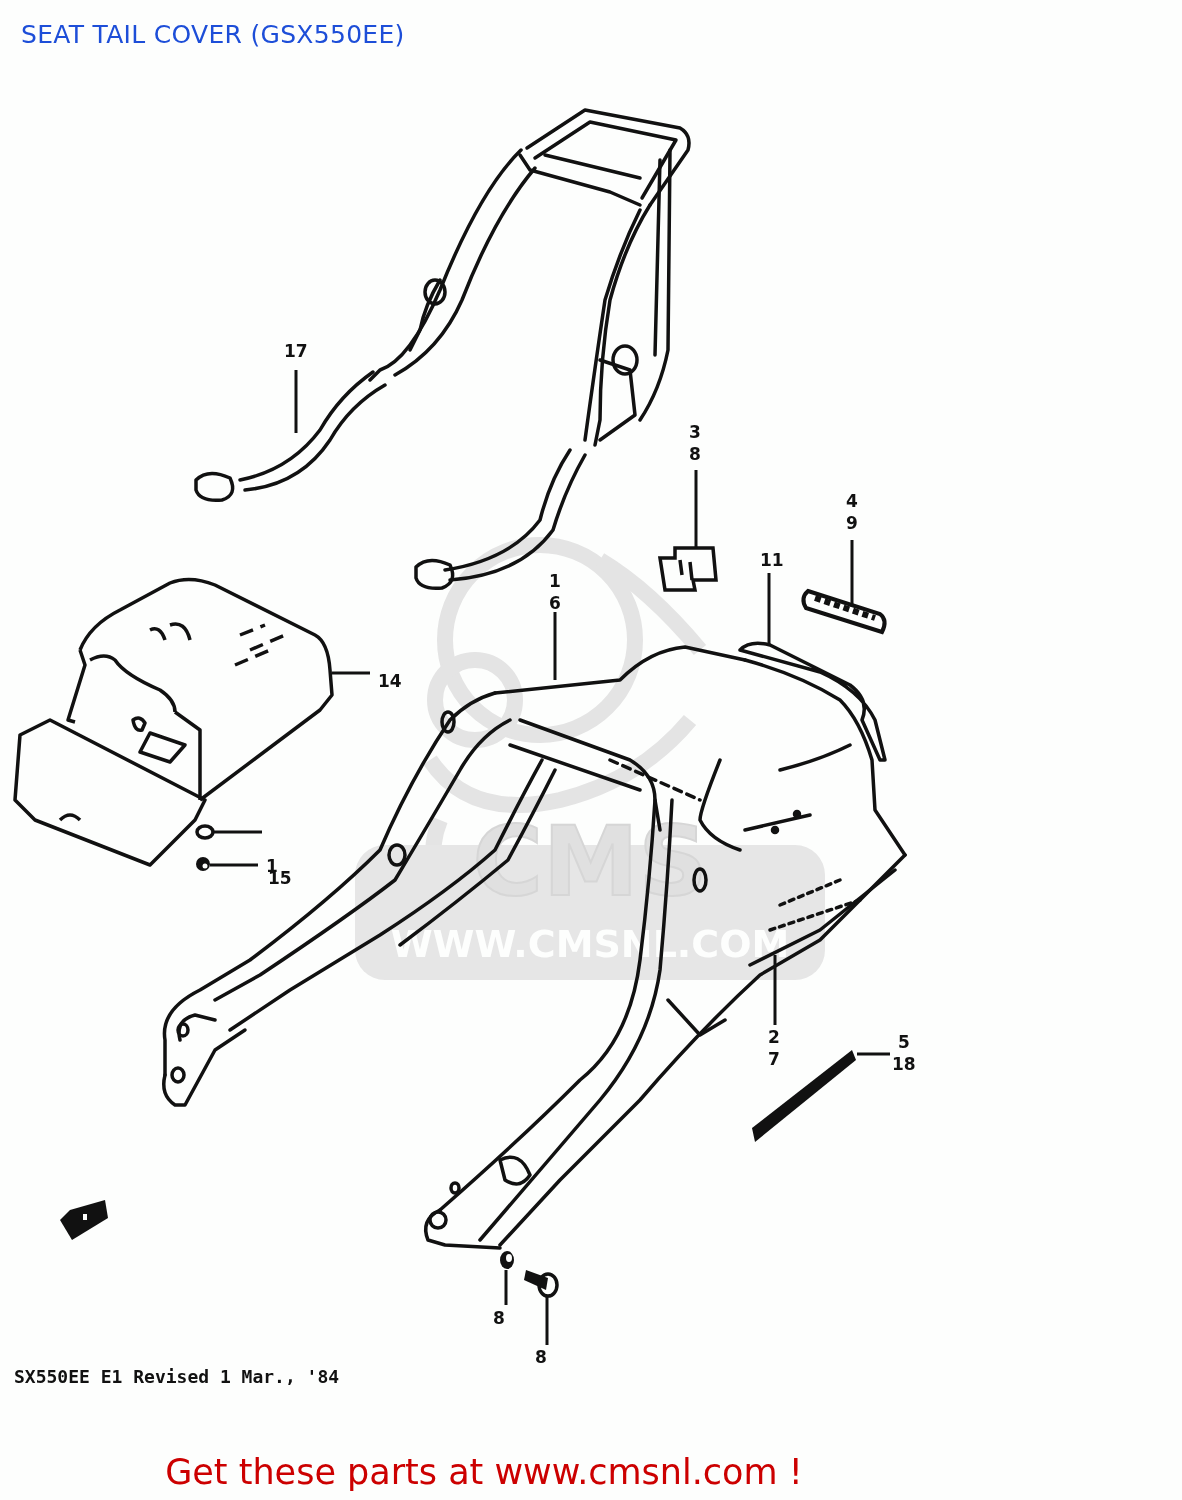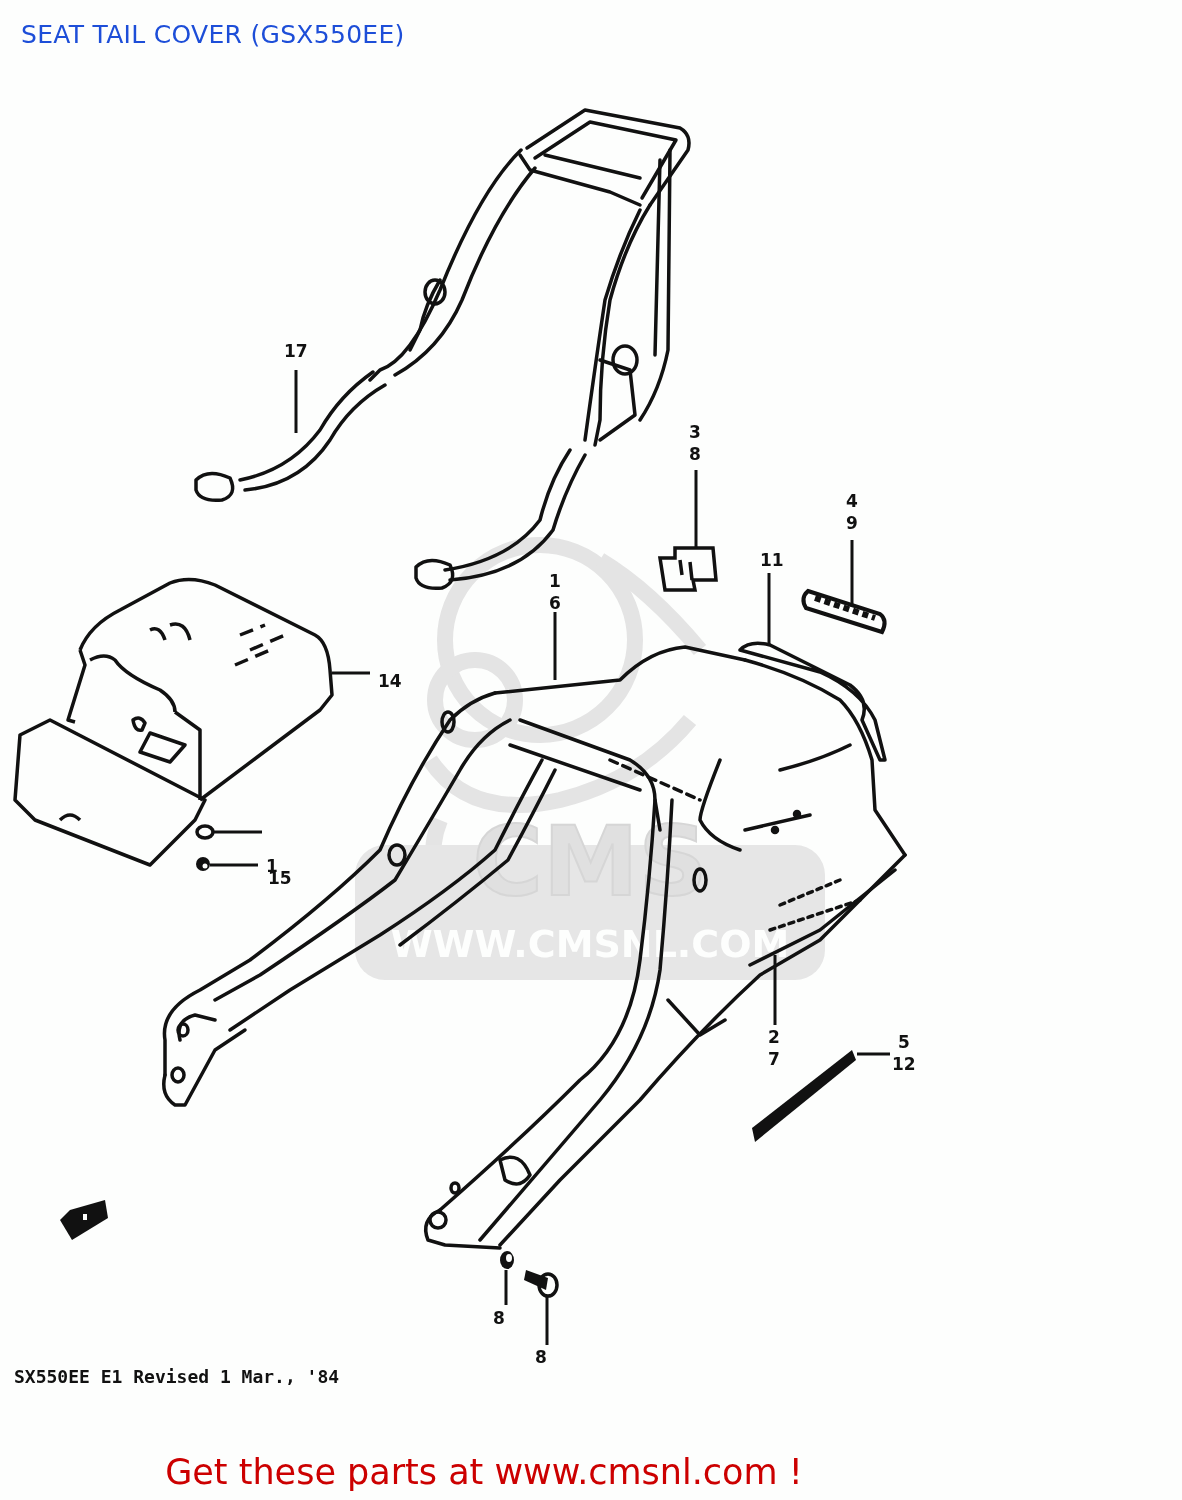--- a/index.html
+++ b/index.html
@@ -175,21 +175,21 @@
 <div class="callout" style="left:268px; top:867px;">15</div>
 <div class="callout" style="left:266px; top:855px;">1</div>
 
 <div class="callout" style="left:768px; top:1026px;">
   <div>2</div>
   <div>7</div>
 </div>
 
 <div class="callout" style="left:892px; top:1031px; text-align:left;">
   <div style="padding-left:6px;">5</div>
-  <div>12</div>
+  <div>18</div>
 </div>
 
 <div class="callout" style="left:493px; top:1307px;">8</div>
 <div class="callout" style="left:535px; top:1346px;">8</div>
 
 <div class="revision">SX550EE E1 Revised 1 Mar., '84</div>
 
 <div class="promo">Get these parts at www.cmsnl.com !</div>
 
 </body></html>

